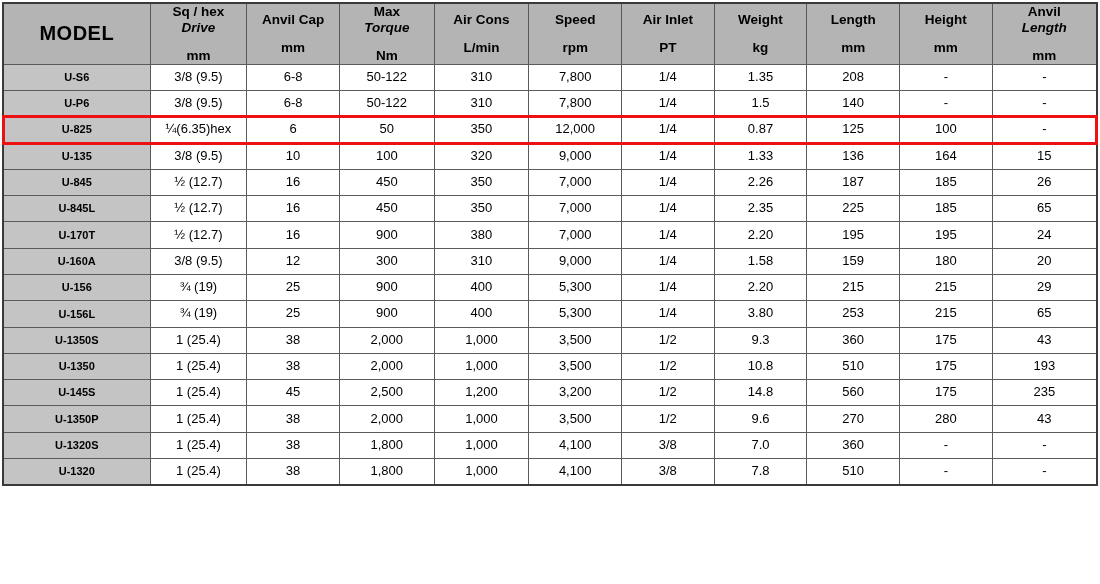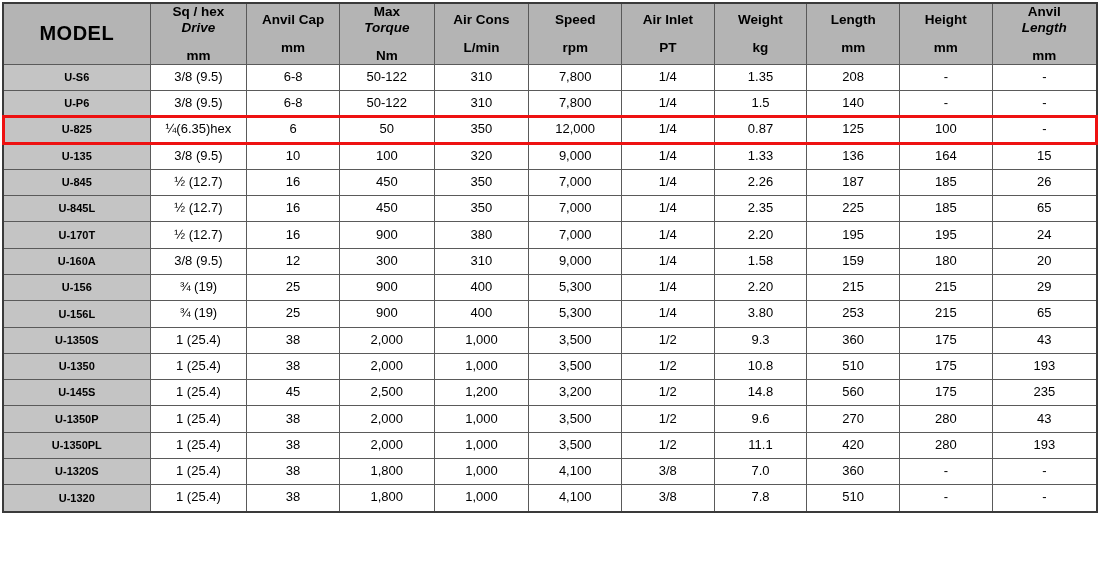--- a/index.html
+++ b/index.html
@@ -335,33 +335,20 @@
           <td class="data-cell">2,000</td>
           <td class="data-cell">1,000</td>
           <td class="data-cell">3,500</td>
           <td class="data-cell">1/2</td>
           <td class="data-cell">9.6</td>
           <td class="data-cell">270</td>
           <td class="data-cell">280</td>
           <td class="data-cell">43</td>
         </tr>
         <tr>
-          <td class="model-cell">U-1350PL</td>
-          <td class="data-cell">1 (25.4)</td>
-          <td class="data-cell">38</td>
-          <td class="data-cell">2,000</td>
-          <td class="data-cell">1,000</td>
-          <td class="data-cell">3,500</td>
-          <td class="data-cell">1/2</td>
-          <td class="data-cell">11.1</td>
-          <td class="data-cell">420</td>
-          <td class="data-cell">280</td>
-          <td class="data-cell">193</td>
-        </tr>
-        <tr>
           <td class="model-cell">U-1320S</td>
           <td class="data-cell">1 (25.4)</td>
           <td class="data-cell">38</td>
           <td class="data-cell">1,800</td>
           <td class="data-cell">1,000</td>
           <td class="data-cell">4,100</td>
           <td class="data-cell">3/8</td>
           <td class="data-cell">7.0</td>
           <td class="data-cell">360</td>
           <td class="data-cell">-</td>

